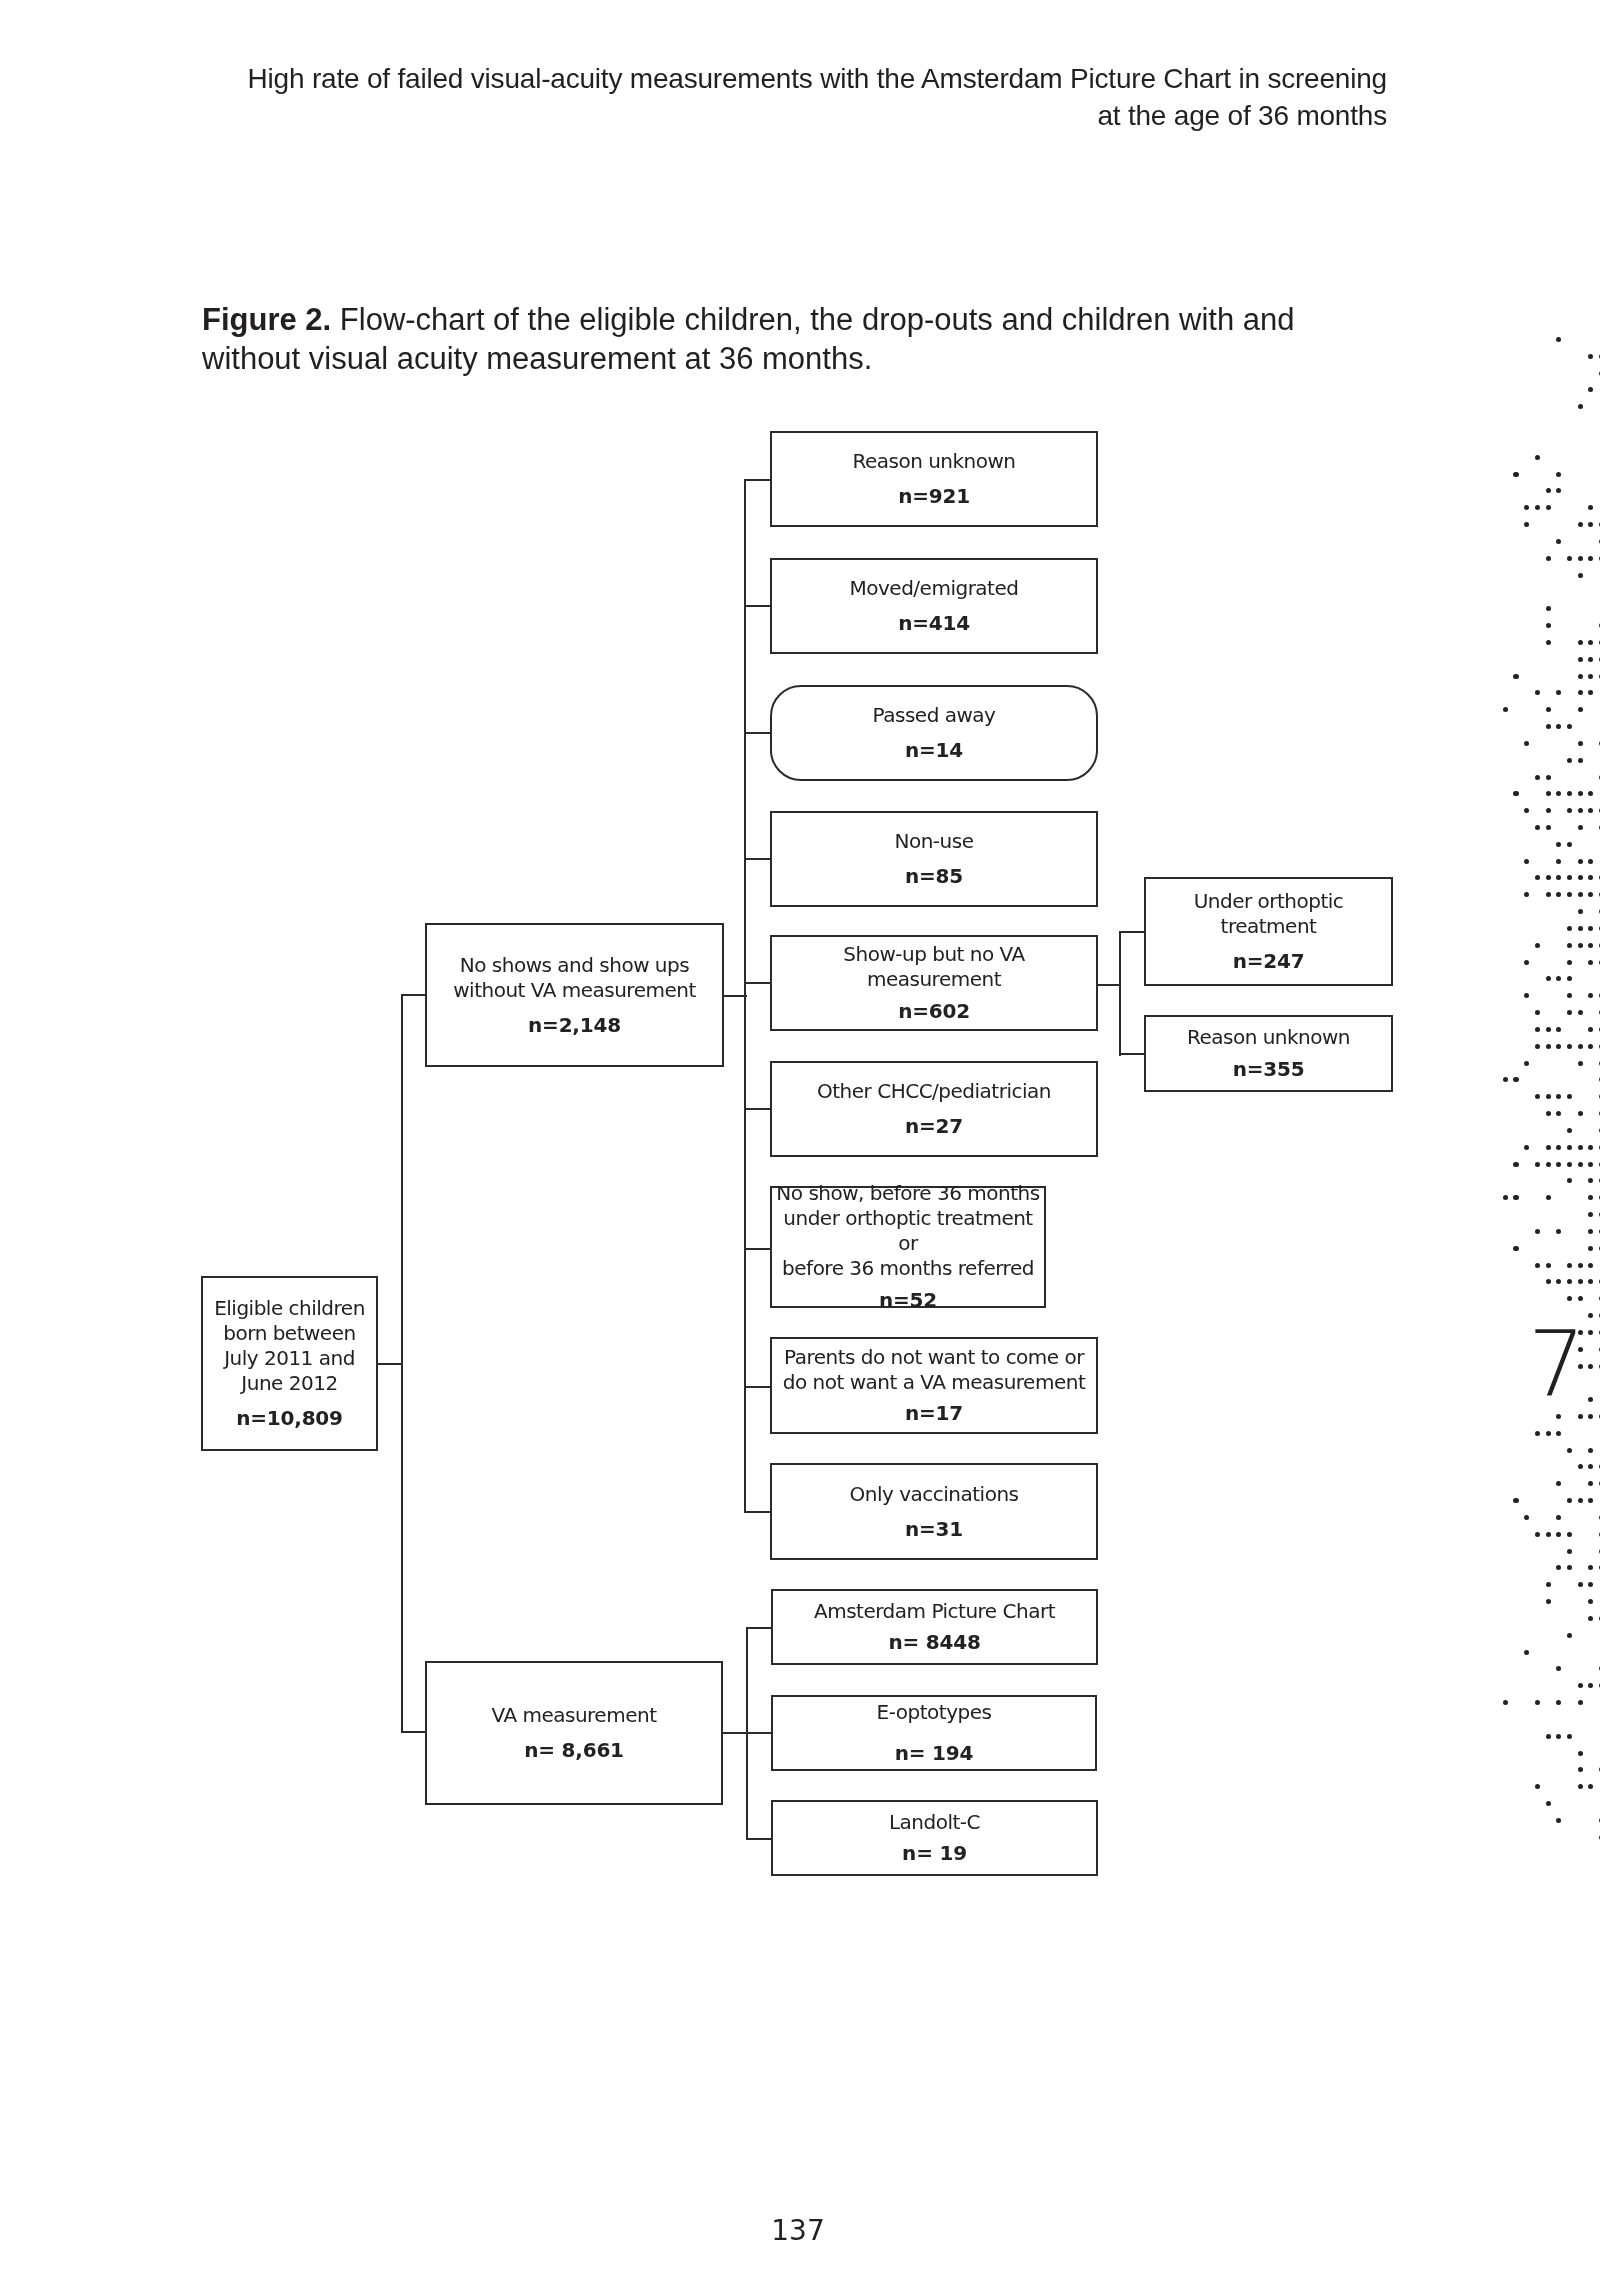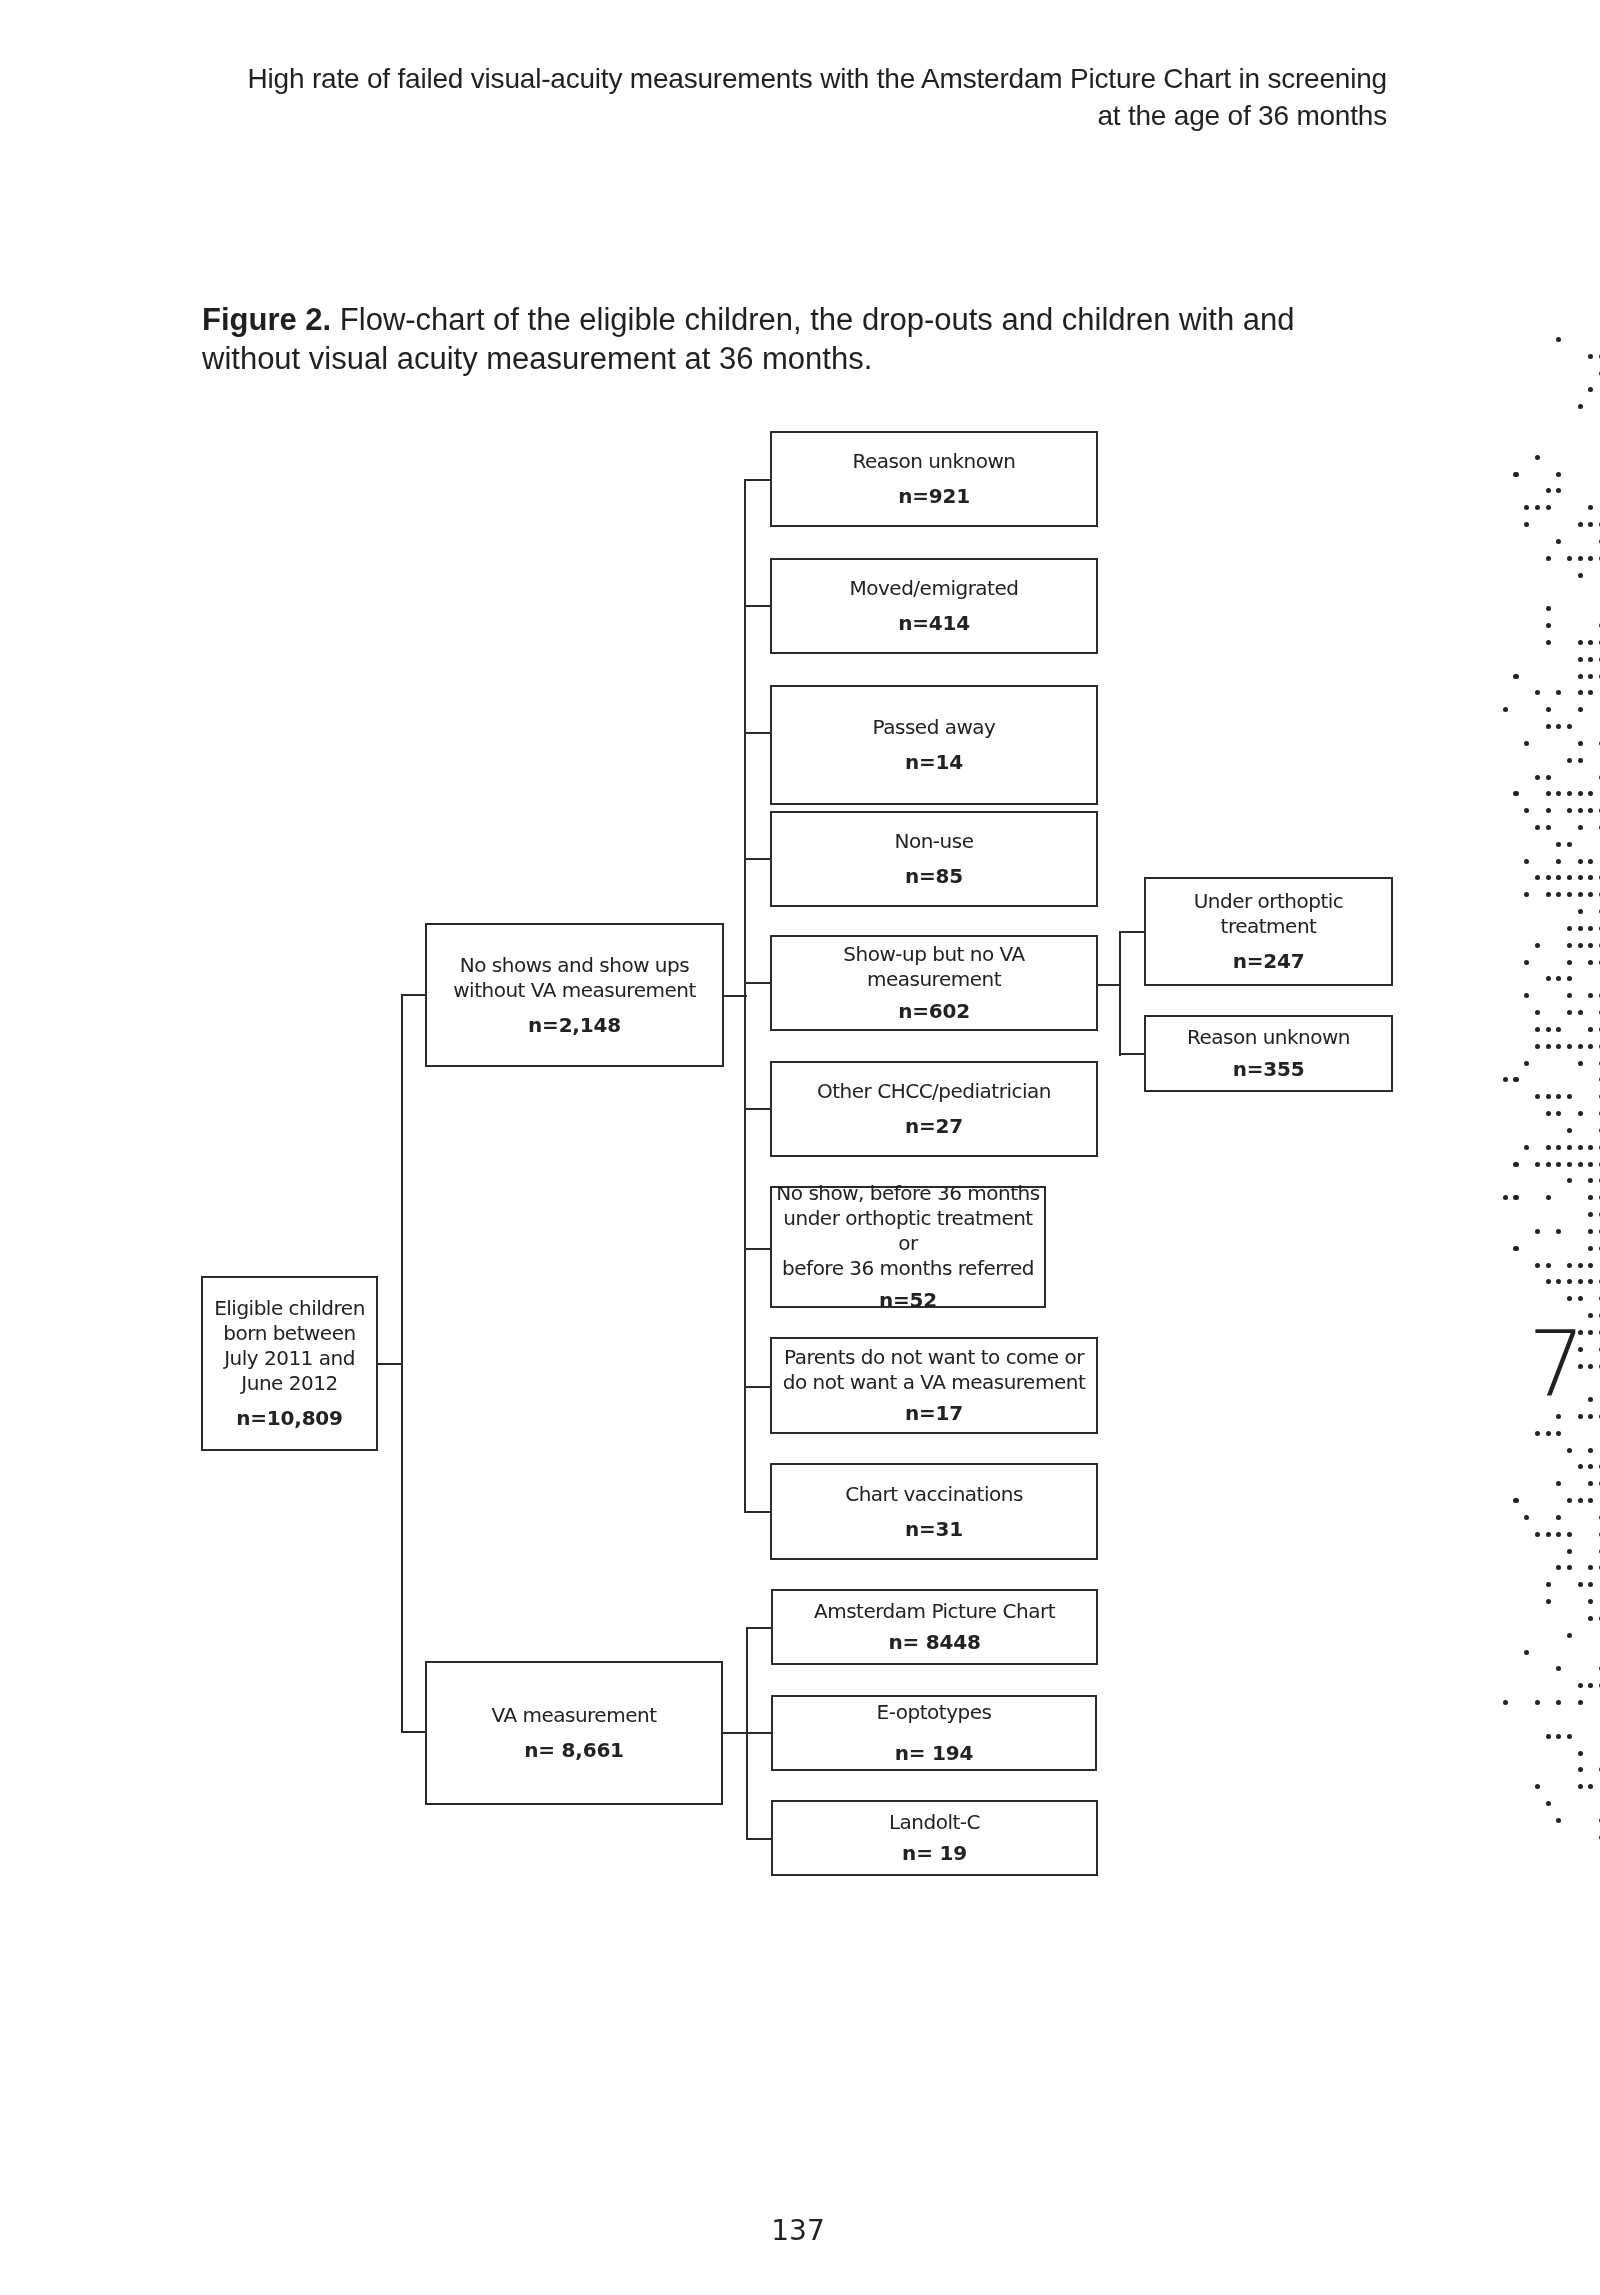--- a/index.html
+++ b/index.html
@@ -86,21 +86,21 @@
   </div>
 
   <div class="box" style="left:770px;top:431px;width:328px;height:96px;">
     <div class="t">Reason unknown</div>
     <div class="n">n=921</div>
   </div>
   <div class="box" style="left:770px;top:558px;width:328px;height:96px;">
     <div class="t">Moved/emigrated</div>
     <div class="n">n=414</div>
   </div>
-  <div class="box" style="left:770px;top:685px;width:328px;height:120px;">
+  <div class="box" style="left:770px;top:685px;width:328px;height:96px;border-radius:31px;">
     <div class="t">Passed away</div>
     <div class="n">n=14</div>
   </div>
   <div class="box" style="left:770px;top:811px;width:328px;height:96px;">
     <div class="t">Non-use</div>
     <div class="n">n=85</div>
   </div>
   <div class="box" style="left:770px;top:935px;width:328px;height:96px;">
     <div class="t">Show-up but no VA
 measurement</div>
@@ -115,21 +115,21 @@
 under orthoptic treatment or
 before 36 months referred</div>
     <div class="n" style="margin-top:6.1px;">n=52</div>
   </div>
   <div class="box" style="left:770px;top:1337px;width:328px;height:97px;">
     <div class="t">Parents do not want to come or
 do not want a VA measurement</div>
     <div class="n" style="margin-top:6.1px;">n=17</div>
   </div>
   <div class="box" style="left:770px;top:1463px;width:328px;height:97px;">
-    <div class="t">Chart vaccinations</div>
+    <div class="t">Only vaccinations</div>
     <div class="n">n=31</div>
   </div>
 
   <div class="box" style="left:1144px;top:877px;width:249px;height:109px;">
     <div class="t">Under orthoptic
 treatment</div>
     <div class="n">n=247</div>
   </div>
   <div class="box" style="left:1144px;top:1015px;width:249px;height:77px;">
     <div class="t">Reason unknown</div>

